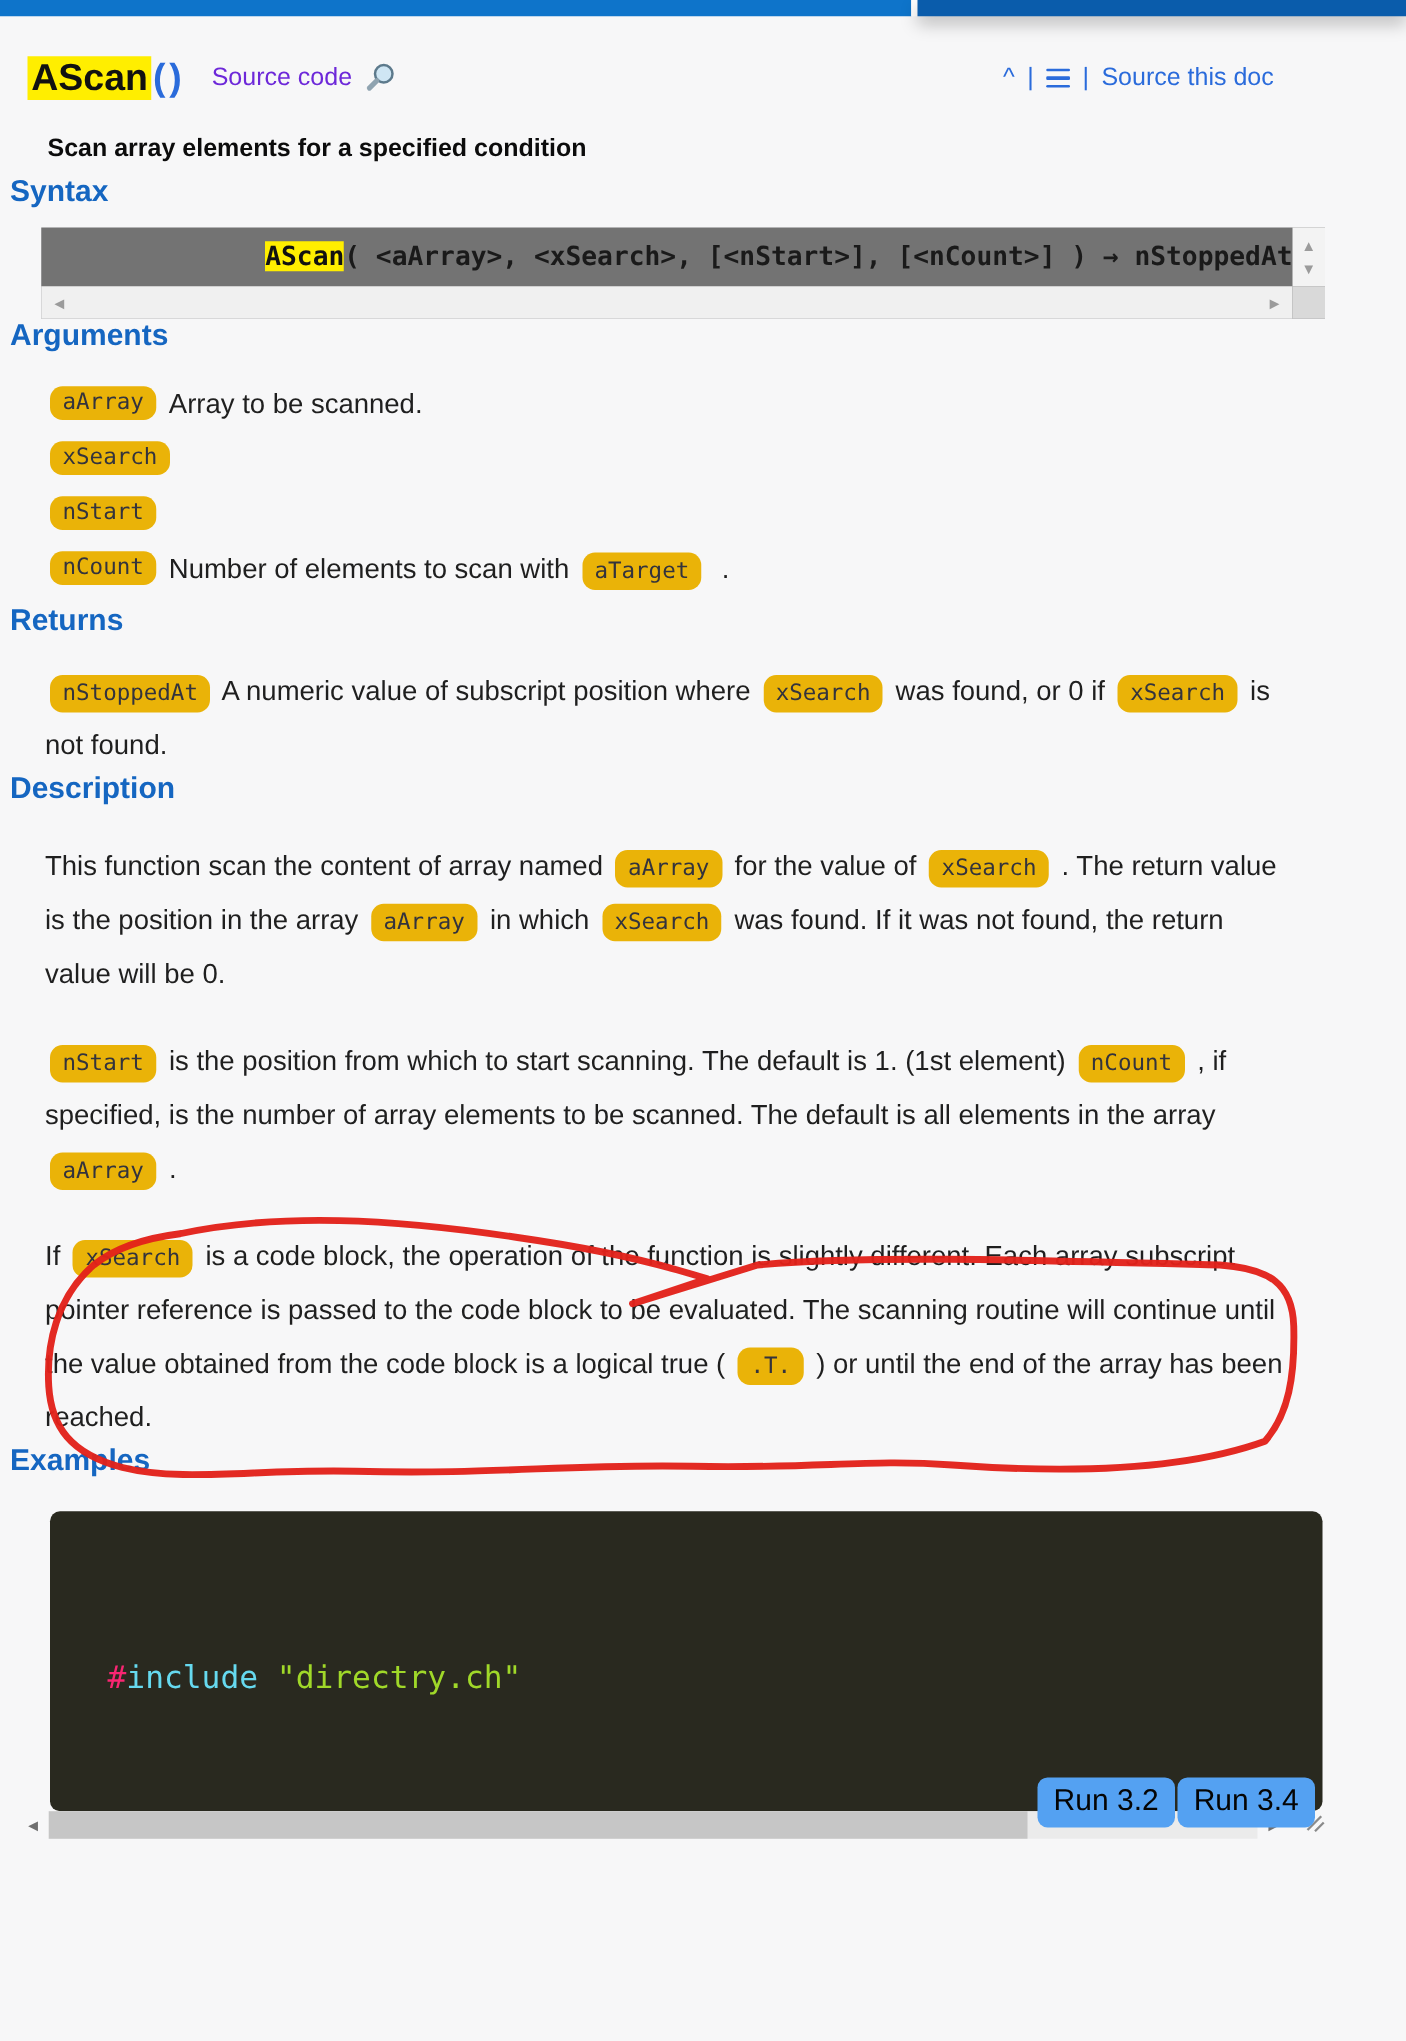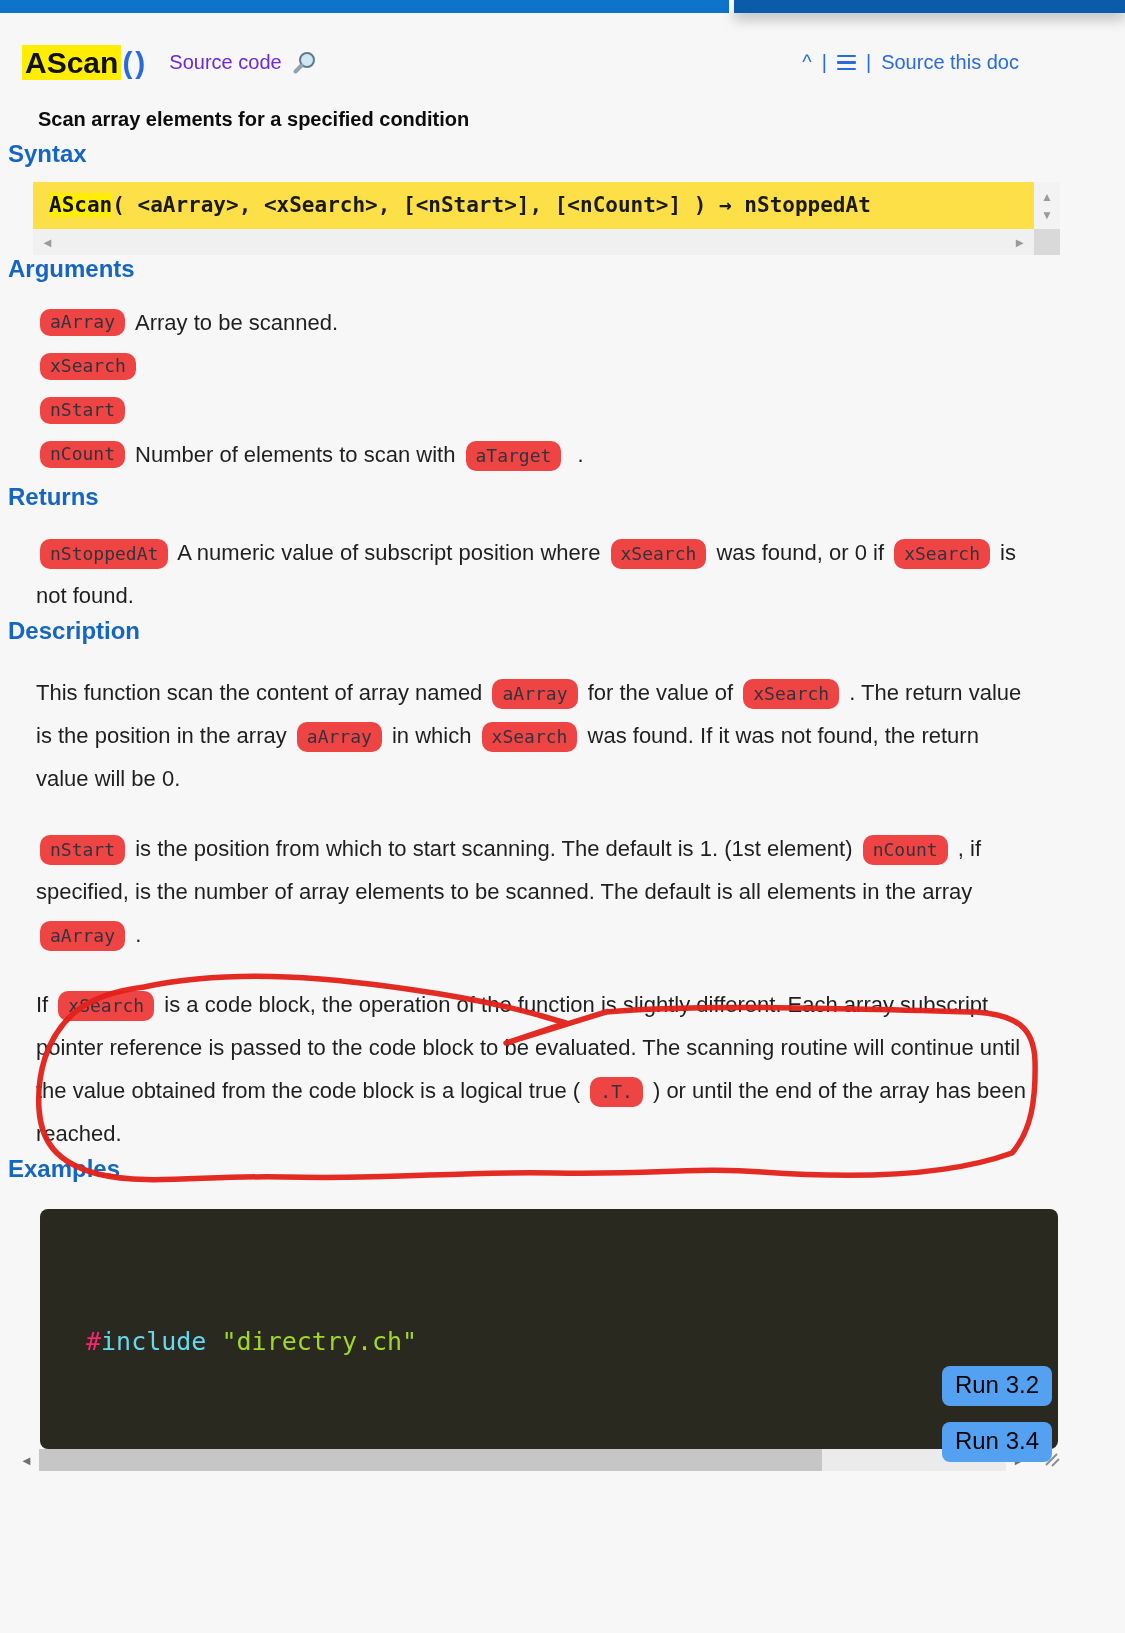--- a/index.html
+++ b/index.html
@@ -32,48 +32,48 @@
 
   .subtitle { margin:23px 0 0 38px; font-size:20px; font-weight:bold; color:#0c0c0c; height:32px; }
 
   h3.section-heading { margin:0 0 0 8px; font-size:24px; font-weight:bold; color:#1566c1; height:28px; }
   .mt-syntax{margin-top:30px;} .mt-args{margin-top:8px;} .mt-returns{margin-top:22px;}
   .mt-desc{margin-top:14px;} .mt-examples{margin-top:72px;}
 
   
   .syntax-block { margin:14px 0 0 33px; width:1027px; height:73px;
     display:grid; grid-template-columns:1fr 26px; grid-template-rows:47px 26px;
-    background:#fde047; }
+    background:#737373;text-align:right; }
   .syntax-code { padding:11px 0 0 16px; font-family:"DejaVu Sans Mono", monospace;
     font-weight:bold; font-size:21px; color:#1a1a1a; white-space:nowrap; overflow:hidden; }
   .vscroll { background:#f3f3f3; display:flex; flex-direction:column; align-items:center;
     justify-content:center; gap:6px; color:#9b9b9b; font-size:12px; line-height:1; cursor:pointer; }
   .hscroll { background:#f0f0f0; display:flex; align-items:center; justify-content:space-between;
     padding:0 8px; color:#9b9b9b; font-size:13px; line-height:1; cursor:pointer; }
   .scroll-corner { background:#d9d9d9; }
 
   
   .pill { font-family:"DejaVu Sans Mono", monospace; font-size:18px; line-height:1;
-    background:#ef4444; color:#33333d; padding:4px 10px 5px; border-radius:10px;
+    background:#eab308; color:#33333d; padding:4px 10px 5px; border-radius:10px;
     margin:0 4px; white-space:nowrap; }
   .args-list { margin:24px 0 0 36px; }
   .arg-row { height:31px; margin-bottom:13px; font-size:22px; color:#1f1f1f; display:flex; align-items:center; }
   .arg-row .pill { margin-right:10px; }
   .body-para { margin:0 0 0 36px; width:990px; font-size:22px; line-height:43px; color:#1f1f1f; }
   .mt-p1{margin-top:26px;} .mt-p2{margin-top:27px;} .mt-ret{margin-top:20px;}
   .annot-wrap { position:relative; margin-top:27px; }
   .red-loop { position:absolute; left:-6px; top:-24px; pointer-events:none; }
 
   
   .example-wrap { position:relative; margin:26px 0 0 40px; width:1018px; }
   .code-block { background:#29291f; border-radius:8px; height:240px; padding:30px 0 0 46px;
     font-family:"DejaVu Sans Mono", monospace; font-size:25px; line-height:41px;
     color:#f6f6ee; white-space:pre; overflow:hidden; }
   .tok-pink{color:#f92672;} .tok-cyan{color:#66d9ef;} .tok-green{color:#a0d829;} .tok-plain{color:#f6f6ee;}
-  .run-btns { position:absolute; right:6px; bottom:-13px; display:flex; gap:16px; z-index:5;flex-direction:column; }
+  .run-btns { position:absolute; right:6px; bottom:-13px; display:flex; gap:2px; z-index:5; }
   .run-btn { background:#54a1f2; color:#050505; border:none; border-radius:8px;
     font-family:"Liberation Sans", sans-serif; font-size:24px; padding:5px 13px 7px; cursor:pointer; }
 
   
   .page-hscroll { margin:0 0 0 14px; width:1046px; height:22px; display:flex; align-items:center; }
   .page-hscroll .arrow { color:#6f6f6f; font-size:13px; line-height:1; padding:0 6px; cursor:pointer; }
   .page-hscroll .track { flex:1; height:22px; background:#ebebeb; position:relative; cursor:pointer; }
   .page-hscroll .thumb { position:absolute; left:0; top:0; height:22px; width:81%;
     background:#c6c6c6; cursor:grab; }
   .resize-handle { margin-left:12px; cursor:nwse-resize; }

